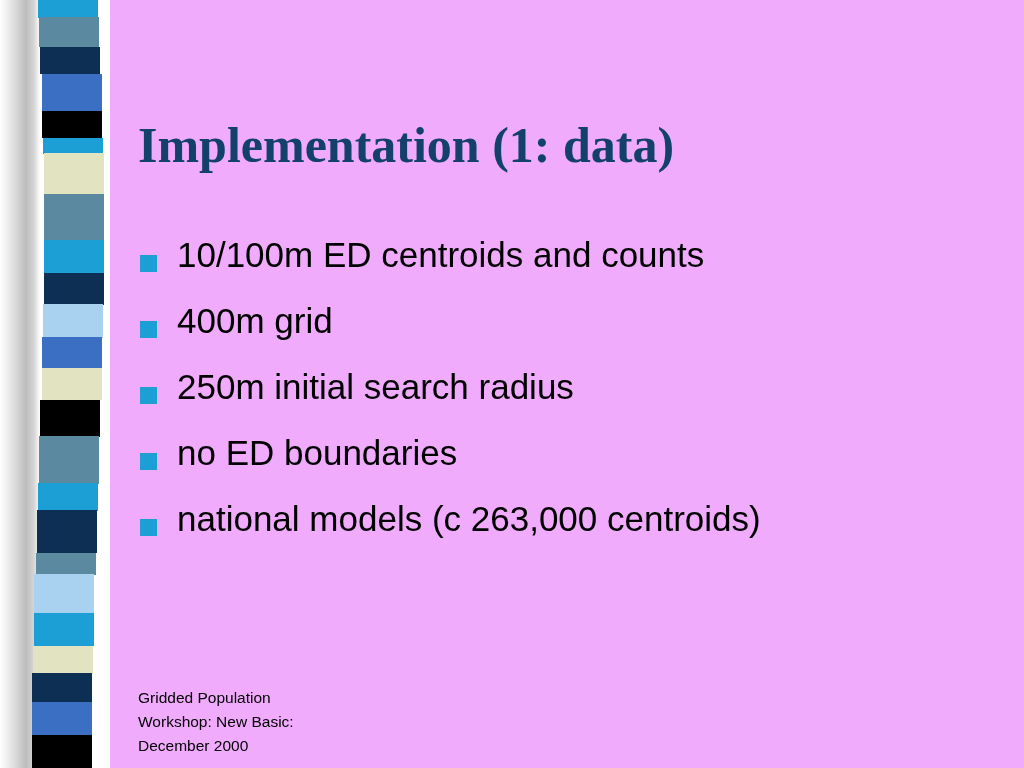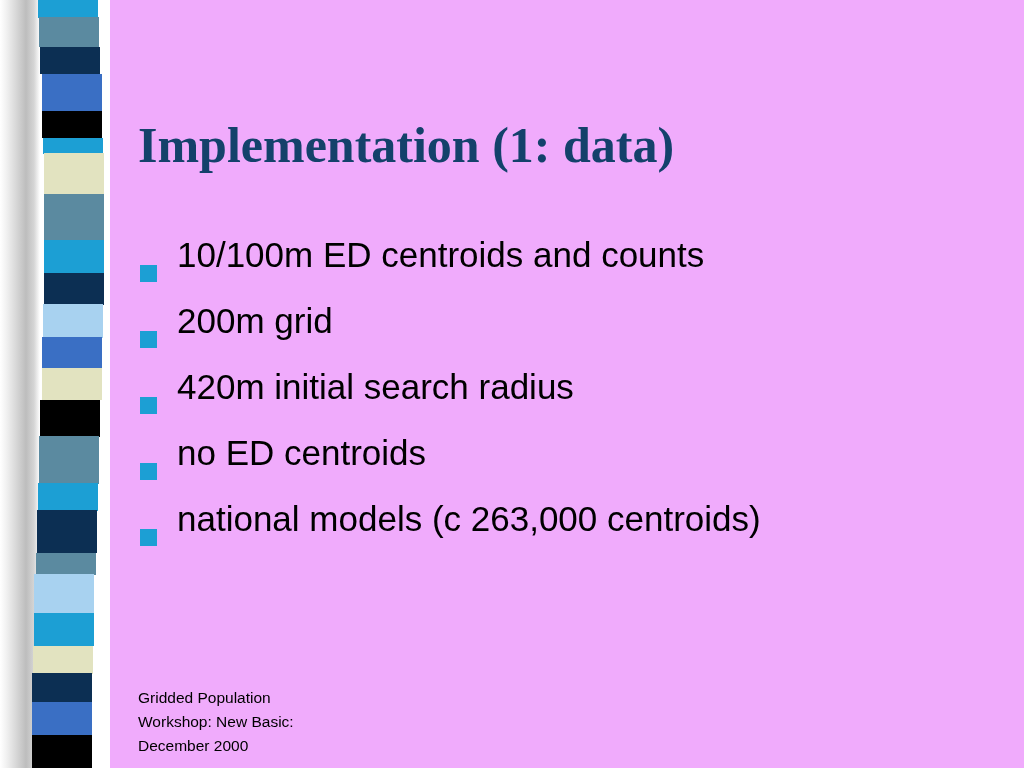--- a/index.html
+++ b/index.html
@@ -71,21 +71,21 @@
     position: absolute;
     left: 140px;
     top: 228px;
     width: 880px;
     list-style: none;
     margin: 0;
     padding: 0;
   }
   .bullet-row {
     display: flex;
-    align-items: flex-end;
+    align-items: center;
     margin-bottom: 12px;
   }
   .bullet-marker {
     flex: 0 0 auto;
     width: 17px;
     height: 17px;
     background: #1c9fd4;
     margin-top: 16px;
     margin-right: 20px;
   }
@@ -149,29 +149,29 @@
 
   <h1 class="title">Implementation (1: data)</h1>
 
   <ul class="body-list" id="body-list">
       <li class="bullet-row">
         <span class="bullet-marker" style="background: rgb(28, 159, 212);"></span>
         <span class="bullet-text">10/100m ED centroids and counts</span>
       </li>
       <li class="bullet-row">
         <span class="bullet-marker" style="background: rgb(28, 159, 212);"></span>
-        <span class="bullet-text">200m grid</span>
+        <span class="bullet-text">400m grid</span>
       </li>
       <li class="bullet-row">
         <span class="bullet-marker" style="background: rgb(28, 159, 212);"></span>
-        <span class="bullet-text">420m initial search radius</span>
+        <span class="bullet-text">250m initial search radius</span>
       </li>
       <li class="bullet-row">
         <span class="bullet-marker" style="background: rgb(28, 159, 212);"></span>
-        <span class="bullet-text">no ED centroids</span>
+        <span class="bullet-text">no ED boundaries</span>
       </li>
       <li class="bullet-row">
         <span class="bullet-marker" style="background: rgb(28, 159, 212);"></span>
         <span class="bullet-text">national models (c 263,000 centroids)</span>
       </li>
     </ul>
 
   <div class="footer">
     <div>Gridded Population</div>
     <div>Workshop: New Basic:</div>

